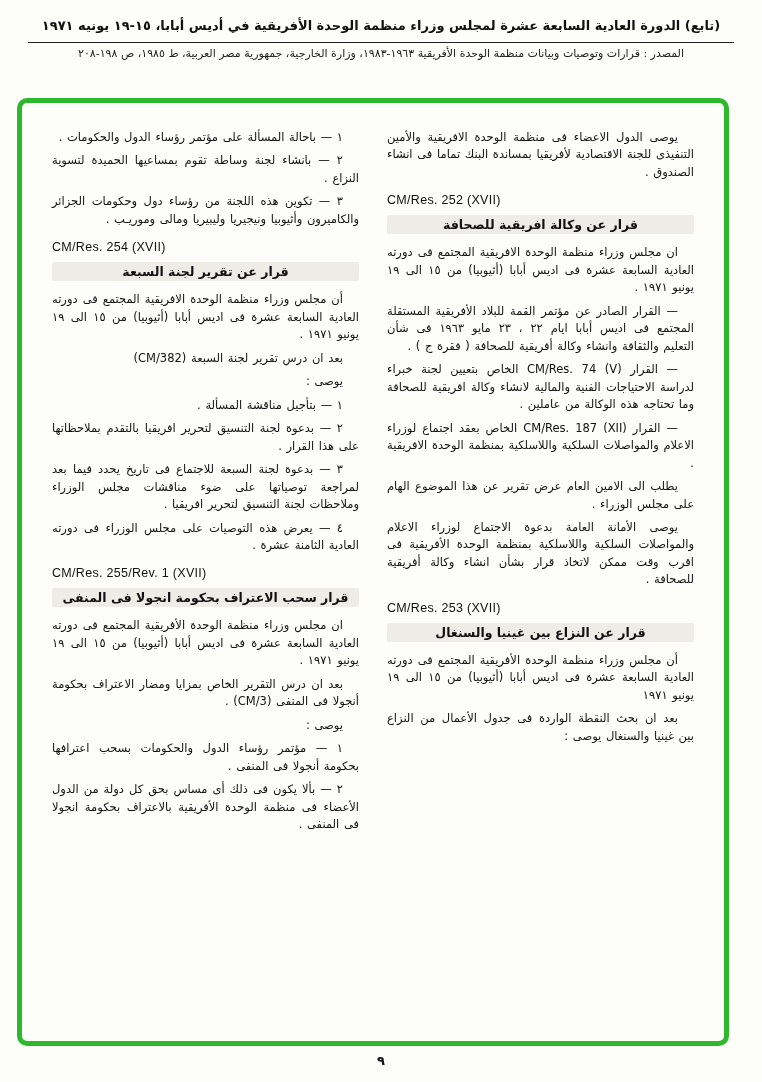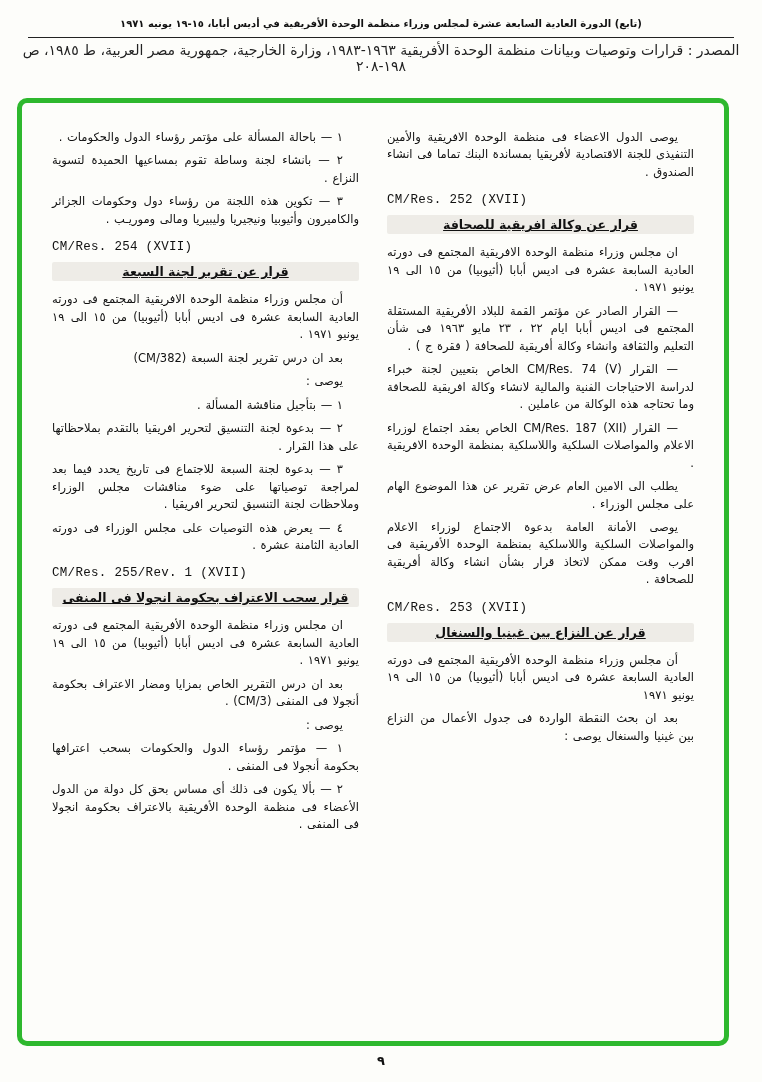--- a/index.html
+++ b/index.html
@@ -5,23 +5,23 @@
   html,body { margin:0; padding:0; background:#ffffff; }
   .page {
     position:relative;
     width:762px; height:1082px;
     background:#fdfdfa;
     color:#111;
     font-family:"DejaVu Sans", sans-serif;
     overflow:hidden;
   }
   .header { padding-top:16px; text-align:center; direction:rtl; }
-  .header-title { font-size:10px; font-weight:bold; line-height:1.5; padding:0 4px; }
+  .header-title { font-size:13px; font-weight:bold; line-height:1.5; padding:0 4px; }
   .header-rule { width:706px; margin:6px auto 4px auto; border-top:1.5px solid #222; height:0; }
-  .header-source { font-size:14px; direction:rtl; text-align:center; color:#222; padding:0 10px; }
+  .header-source { font-size:11px; direction:rtl; text-align:center; color:#222; padding:0 10px; }
 
   .frame {
     position:absolute;
     left:17px; top:98px;
     width:712px; height:948px;
     border:5px solid var(--frame-green, #2eb82e);
     border-radius:10px;
     box-sizing:border-box;
     padding:26px 30px 18px 30px;
     background:#fdfdfa;
@@ -31,36 +31,35 @@
 
   .para {
     font-size:11.5px;
     line-height:1.52;
     text-align:justify;
     text-indent:16px;
     margin:0 0 6px 0;
     word-spacing:1px;
   }
   .rescode {
-    font-family:Liberation Mono, monospace;
+    font-family:Liberation Sans, sans-serif;
     font-size:12.5px;
     direction:ltr;
     text-align:left;
     margin:12px 0 8px 0;
     letter-spacing:0.3px;
   }
   .heading {
     font-size:12.5px;
     font-weight:bold;
     text-align:center;
     margin:6px 0 10px 0;
     padding:2px 0;
     background:#eeece7;
     border-radius:2px;
-    text-decoration:underline;
   }
   .page-num {
     position:absolute;
     bottom:14px; left:0; right:0;
     text-align:center;
     font-size:13px;
     font-weight:bold;
   }
 </style>
 </head>

